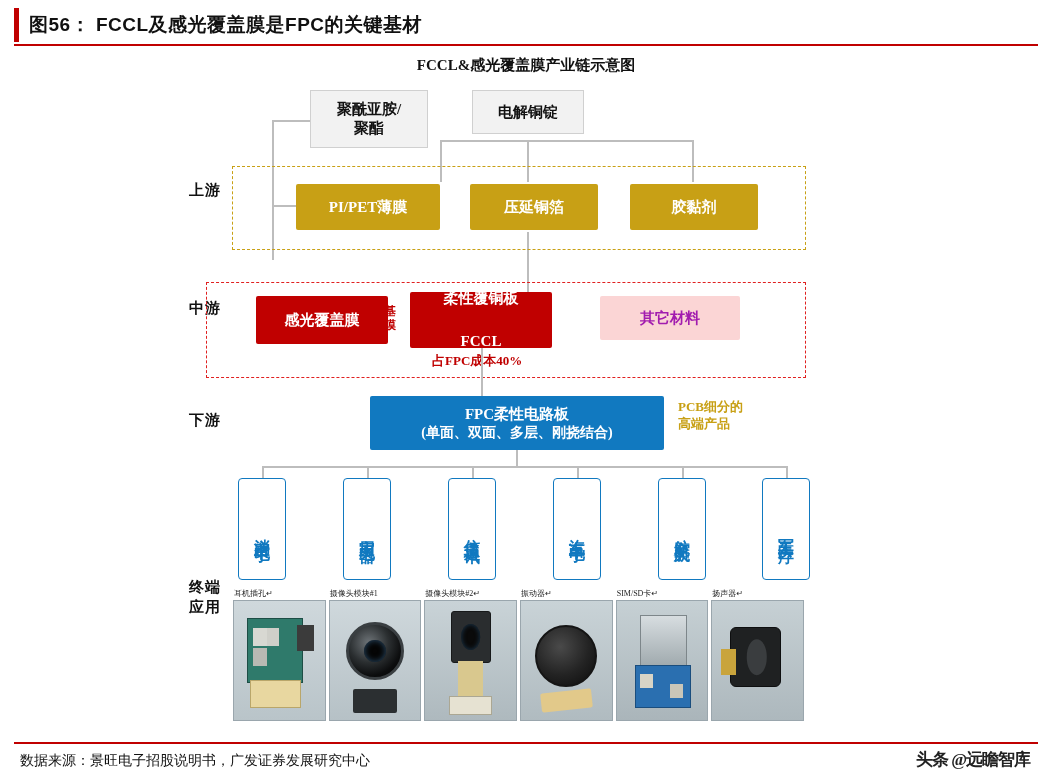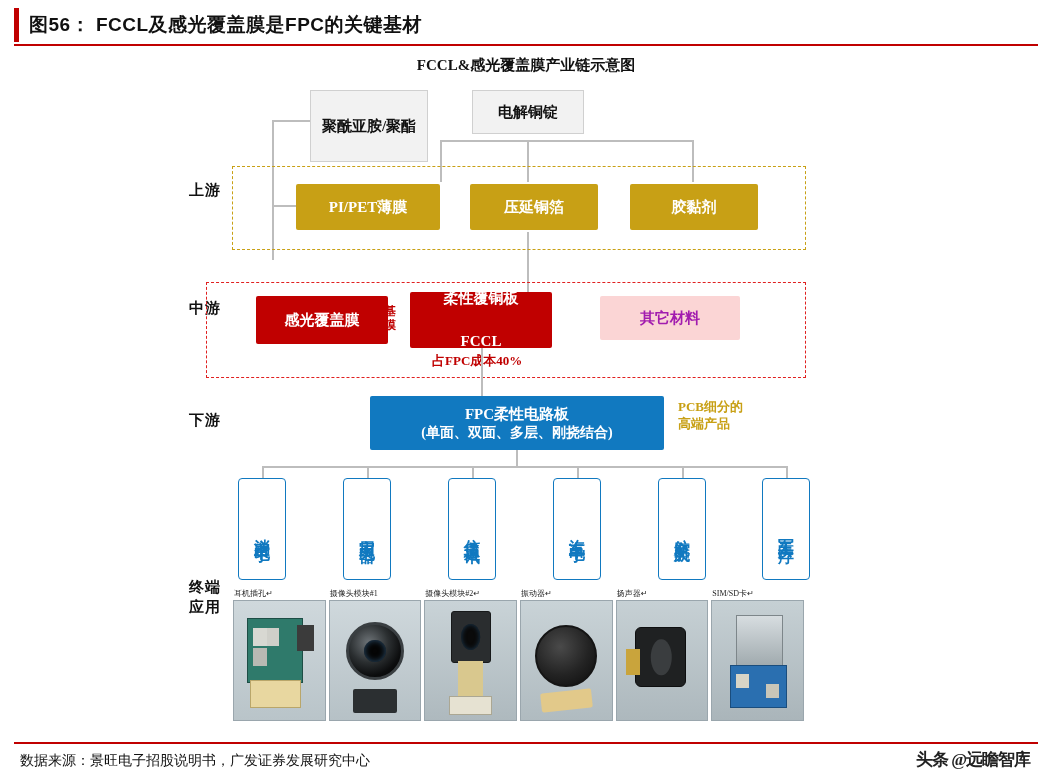--- a/index.html
+++ b/index.html
@@ -253,21 +253,21 @@
 <div class="line" style="left:272px; top:120px; width:1.5px; height:140px;"></div>
 <div class="line" style="left:272px; top:120px; width:42px; height:1.5px;"></div>
 <div class="line" style="left:272px; top:205px; width:42px; height:1.5px;"></div>
 <div class="line" style="left:272px; top:318px; width:42px; height:1.5px;"></div>
 <div class="line" style="left:440px; top:140px; width:1.5px; height:42px;"></div>
 <div class="line" style="left:527px; top:140px; width:1.5px; height:42px;"></div>
 <div class="line" style="left:692px; top:140px; width:1.5px; height:42px;"></div>
 <div class="line" style="left:440px; top:140px; width:253px; height:1.5px;"></div>
 <div class="line" style="left:527px; top:232px; width:1.5px; height:66px;"></div>
 
-<div class="box raw-box" style="left:310px; top:90px; width:118px; height:72px; ">
+<div class="box raw-box" style="left:310px; top:90px; width:118px; height:58px; flex-direction:column;">
   <span>聚酰亚胺/</span>
   <span>聚酯</span>
 </div>
 
 <div class="box raw-box" style="left:472px; top:90px; width:112px; height:44px;">
   <span>电解铜锭</span>
 </div>
 
 <div class="frame frame-upstream" style="left:232px; top:166px; width:574px; height:84px;"></div>
 
@@ -372,34 +372,34 @@
 
   <div class="photo-cell">
     <div class="photo-caption">振动器↵</div>
     <div class="photo-img ph4">
       <div class="disc"></div>
         <div class="ribbon"></div>
     </div>
   </div>
 
   <div class="photo-cell">
+    <div class="photo-caption">SIM/SD卡↵</div>
+    <div class="photo-img ph6">
+      <div class="metal"></div>
+        <div class="flex"></div>
+    </div>
+  </div>
+
+  <div class="photo-cell">
     <div class="photo-caption">扬声器↵</div>
     <div class="photo-img ph5">
       <div class="spk"></div>
         <div class="pad"></div>
     </div>
   </div>
 
-  <div class="photo-cell">
-    <div class="photo-caption">SIM/SD卡↵</div>
-    <div class="photo-img ph6">
-      <div class="metal"></div>
-        <div class="flex"></div>
-    </div>
-  </div>
-
 </div>
 
 <div class="footer-rule"></div>
 <div class="footer-text">数据来源：景旺电子招股说明书，广发证券发展研究中心</div>
 <div class="watermark">
   <span class="wm-logo">头条 @远瞻智库</span>
 </div>
 
 </body></html>

